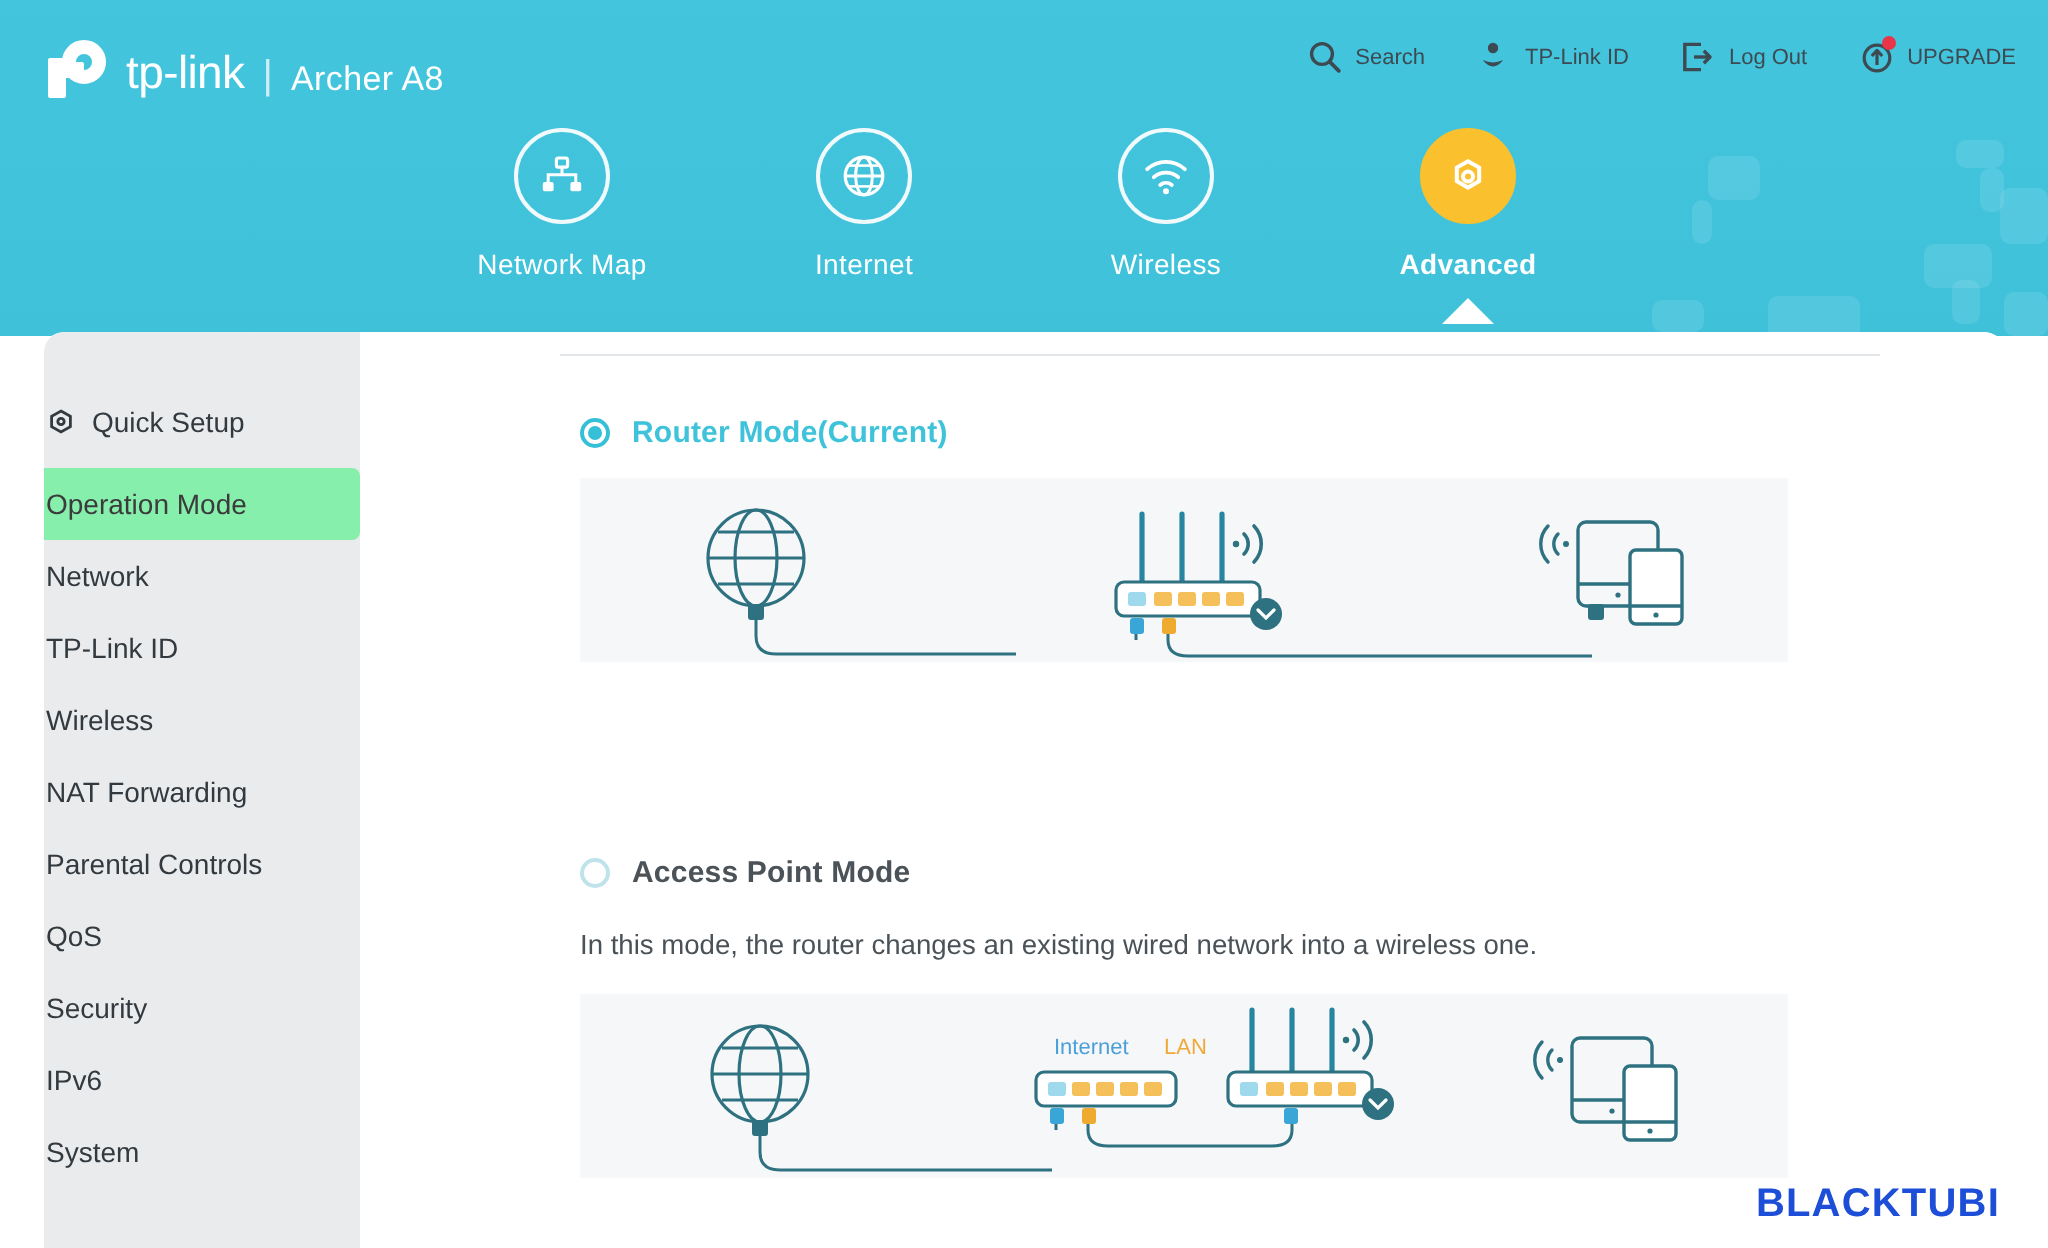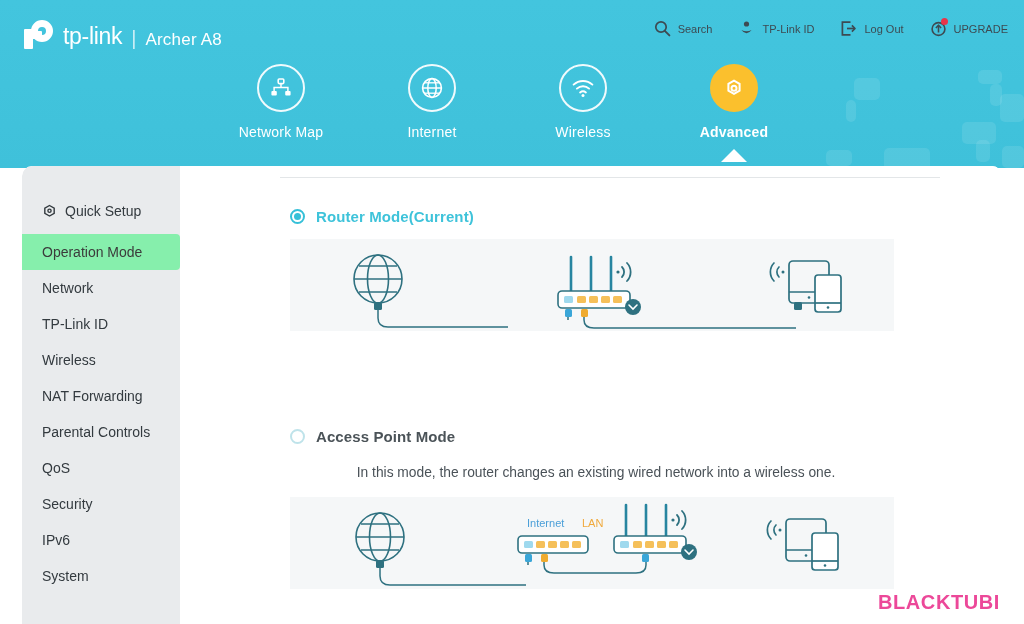--- a/index.html
+++ b/index.html
@@ -45,43 +45,43 @@
   .tab-label{margin-top:12px;color:#ffffff;font-size:14px;letter-spacing:.2px;}
   .tab.active .tab-label{font-weight:bold;}
   .tab-arrow{position:absolute;bottom:-22px;width:0;height:0;
     border-left:13px solid transparent;border-right:13px solid transparent;border-bottom:13px solid #fff;}
 
   
   .card{position:absolute;left:22px;top:166px;width:980px;height:470px;background:#fff;
     border-radius:10px 10px 0 0;overflow:hidden;}
   .sidebar{position:absolute;left:0;top:0;width:158px;height:470px;background:#e9ebed;
     border-radius:10px 0 0 0;}
-  .side-item{height:36px;display:flex;align-items:center;padding-left:20px;color:#333a3f;
+  .side-item{height:36px;display:flex;align-items:center;padding-left:1px;color:#333a3f;
     font-size:14px;cursor:pointer;position:relative;box-sizing:border-box;}
   .side-item.first{margin-top:27px;}
   .side-item.active{background:#86efac;border-radius:0 4px 4px 0;color:#3b3b3b;font-weight:normal;}
   .side-item .sgear{margin-right:8px;display:flex;}
   .side-gap{height:1px;}
 
   .content{position:absolute;left:158px;top:0;width:822px;height:470px;background:#fff;}
   .divider{position:absolute;left:100px;top:11px;width:660px;height:1px;background:#e3e6e8;}
 
-  .mode-block{position:absolute;left:110px;width:660px;text-align:center;}
+  .mode-block{position:absolute;left:110px;width:660px;}
   .mode-head{display:flex;align-items:center;gap:11px;}
   .radio{width:15px;height:15px;border-radius:50%;box-sizing:border-box;flex:0 0 auto;cursor:pointer;
     border:2px solid #bfe3ea;background:#fff;display:flex;align-items:center;justify-content:center;}
   .radio.on{border-color:#36c0d8;}
   .radio.on::after{content:"";width:7px;height:7px;border-radius:50%;background:#36c0d8;display:block;}
   .mode-title{font-size:15px;font-weight:bold;letter-spacing:.1px;}
   .mode-title.sel{color:#3ec3da;}
   .mode-title.unsel{color:#4b5358;}
   .mode-desc{margin-top:18px;color:#4a5258;font-size:13.8px;line-height:1.45;max-width:612px;}
   .diagram{margin-top:14px;width:604px;height:92px;background:#f5f7f8;position:relative;}
 
-  .wm{position:absolute;right:24px;bottom:10px;color:#ec4899;font-size:20px;font-weight:bold;letter-spacing:.6px;}
+  .wm{position:absolute;right:24px;bottom:10px;color:#1d4ed8;font-size:20px;font-weight:bold;letter-spacing:.6px;}
 </style>
 </head>
 <body>
 
 <div class="app">
 
   <div class="header">
     <div class="mosaic">
       <i style="left:854px;top:78px;width:26px;height:22px;"></i>
       <i style="left:846px;top:100px;width:10px;height:22px;"></i>

